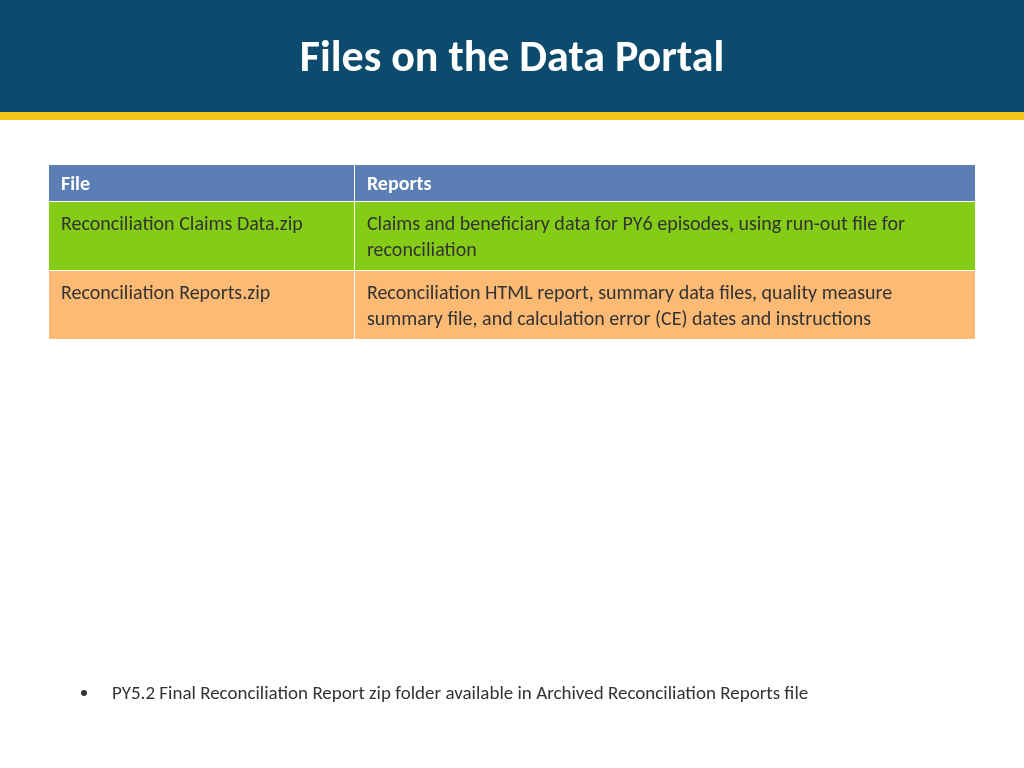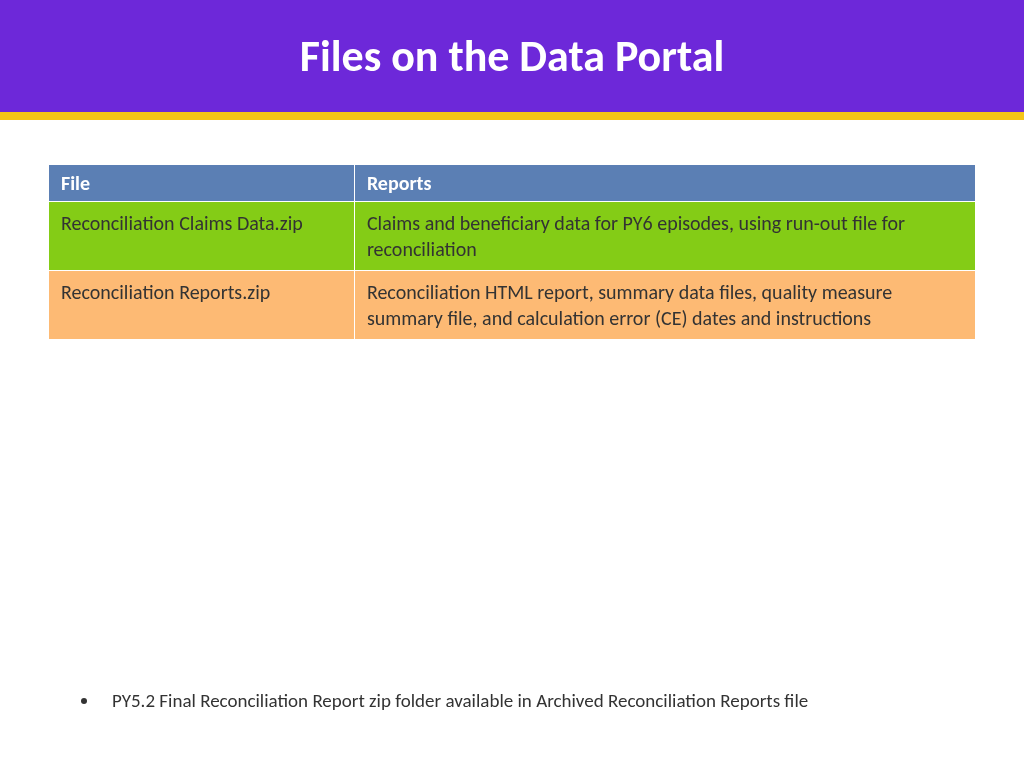--- a/index.html
+++ b/index.html
@@ -8,21 +8,21 @@
       box-sizing: border-box;
     }
     body {
       width: 1024px;
       height: 768px;
       font-family: Calibri, 'Segoe UI', Arial, sans-serif;
       background: #ffffff;
       overflow: hidden;
     }
     .header {
-      background: #6d28d9;
+      background: #0c4a6e;
       height: 120px;
       display: flex;
       align-items: center;
       justify-content: center;
       border-bottom: 8px solid #f5c518;
     }
     .header h1 {
       color: #ffffff;
       font-size: 44px;
       font-weight: bold;
@@ -55,21 +55,21 @@
       line-height: 1.3;
     }
     tr.row-odd td {
       background: #84cc16;
     }
     tr.row-even td {
       background: #fdba74;
     }
     .bullets {
       position: absolute;
-      bottom: 56px;
+      bottom: 64px;
       left: 80px;
       right: 48px;
     }
     .bullets li {
       font-size: 19px;
       color: #333333;
       margin-left: 20px;
       list-style-type: disc;
       padding-left: 12px;
     }

